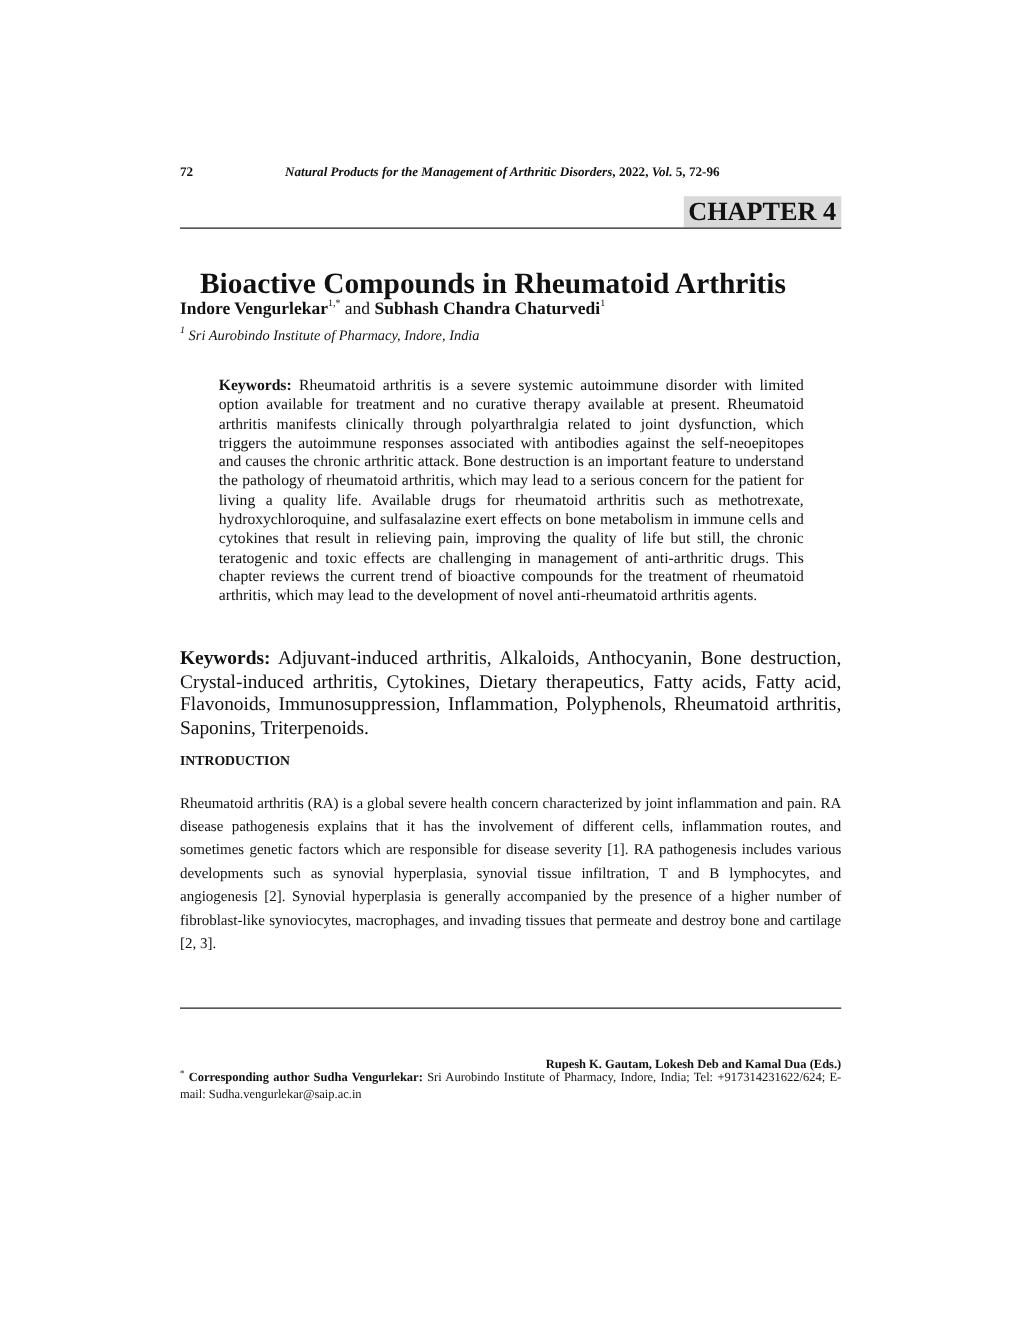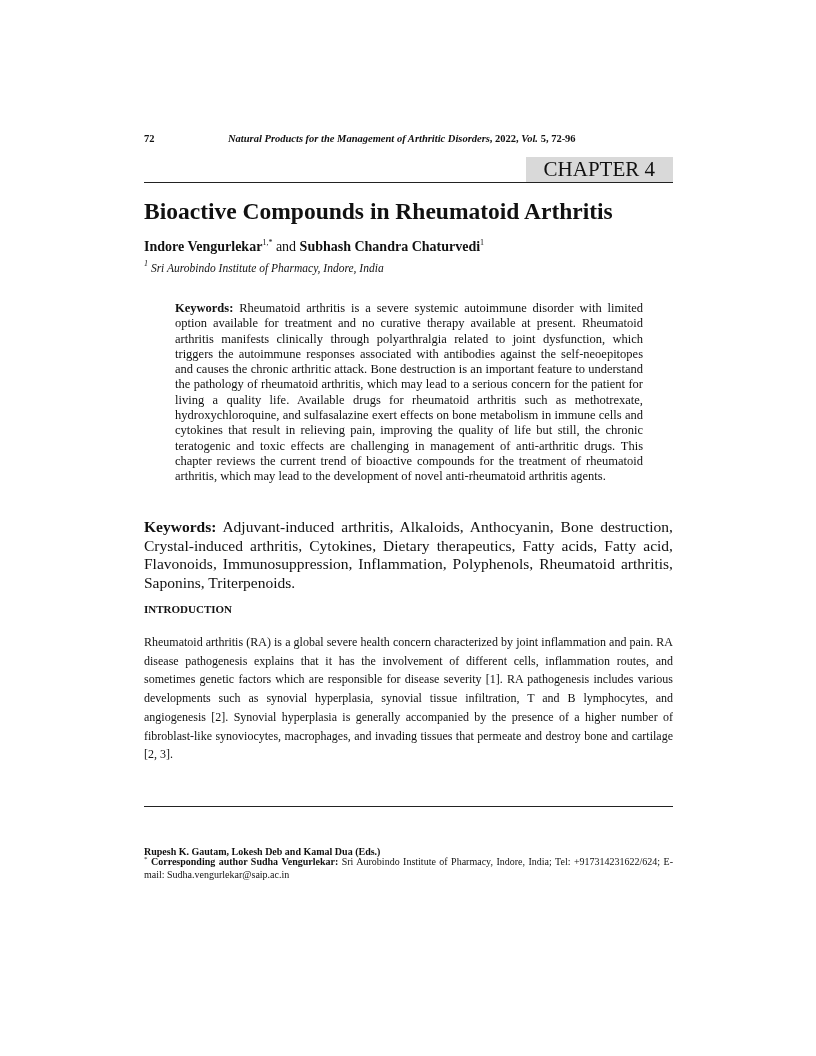--- a/index.html
+++ b/index.html
@@ -4,56 +4,56 @@
   <style>
     html, body { margin: 0; padding: 0; background: #ffffff; }
     body { width: 816px; height: 1056px; position: relative; overflow: hidden;
            font-family: "Liberation Serif", serif; color: #111; }
     .running-head { position: absolute; top: 133px; left: 144px; width: 529px;
                     font-size: 10.5px; font-weight: bold; }
     .running-head .pnum { position: absolute; left: 0; }
     .running-head .journal { position: absolute; left: 84px; font-style: italic; }
     .running-head .journal .upright { font-style: normal; }
     .chapter-box { position: absolute; top: 157px; right: 143px; background: #d9d9d9;
-                   font-weight: normal; font-size: 21px; padding: 0 18px; line-height: 25px; }
+                   font-weight: bold; font-size: 21px; padding: 0 4px; line-height: 25px; }
     .rule-top { position: absolute; top: 182px; left: 144px; width: 529px; height: 1px; background: #222; }
     .title { position: absolute; top: 198px; left: 144px; font-size: 23.5px; font-weight: bold; }
     .authors { position: absolute; top: 238px; left: 144px; font-size: 14px; }
     .authors b { font-weight: bold; }
     .authors sup, .affil sup { font-size: 8px; vertical-align: 6px; }
     .affil { position: absolute; top: 259px; left: 144px; font-size: 11.5px; font-style: italic; }
     .abstract { position: absolute; top: 301px; left: 175px; width: 468px; font-size: 12.5px;
                 line-height: 15.3px; text-align: justify; }
     .abstract b { font-weight: bold; }
     .keywords { position: absolute; top: 518px; left: 144px; width: 529px; font-size: 15.5px;
                 line-height: 18.7px; text-align: justify; }
     .keywords b { font-weight: bold; }
     .section-head { position: absolute; top: 603px; left: 144px; font-size: 11px; font-weight: bold; }
     .intro { position: absolute; top: 633px; left: 144px; width: 529px; font-size: 12px;
              line-height: 18.7px; text-align: justify; }
     .rule-foot { position: absolute; top: 806px; left: 144px; width: 529px; height: 1px; background: #222; }
     .footnote { position: absolute; top: 809px; left: 144px; width: 529px; font-size: 10px;
                 line-height: 13px; text-align: justify; margin-top: 44px; }
     .footnote b { font-weight: bold; }
     .footnote sup { font-size: 7px; vertical-align: 4px; }
-    .publisher { position: absolute; top: 846px; left: 144px; width: 529px; text-align: left;
+    .publisher { position: absolute; top: 846px; left: 144px; width: 529px; text-align: right;
                  font-size: 10px; font-weight: bold; line-height: 12.5px; }
   </style>
 </head>
 <body>
 
 <div class="running-head">
   <span class="pnum">72</span>
   <span class="journal"><span>Natural Products for the Management of Arthritic Disorders</span><span class="upright">, </span><span class="upright">2022</span><span class="upright">, </span><span>Vol.</span><span class="upright"> </span><span class="upright">5</span><span class="upright">, </span><span class="upright">72-96</span></span>
 </div>
 
 <div class="chapter-box">CHAPTER 4</div>
 <div class="rule-top"></div>
 
-<h1 class="title" style="margin:0">Bioactive Compounds in Rheumatoid Arthritis</h1>
+<h1 class="title" style="margin:16px">Bioactive Compounds in Rheumatoid Arthritis</h1>
 
 <div class="authors">
   <b>Indore Vengurlekar</b><sup>1,*</sup>
   <span>and</span>
   <b>Subhash Chandra Chaturvedi</b><sup>1</sup>
 </div>
 
 <div class="affil">
   <sup>1</sup>
   <span>Sri Aurobindo Institute of Pharmacy, Indore, India</span>

